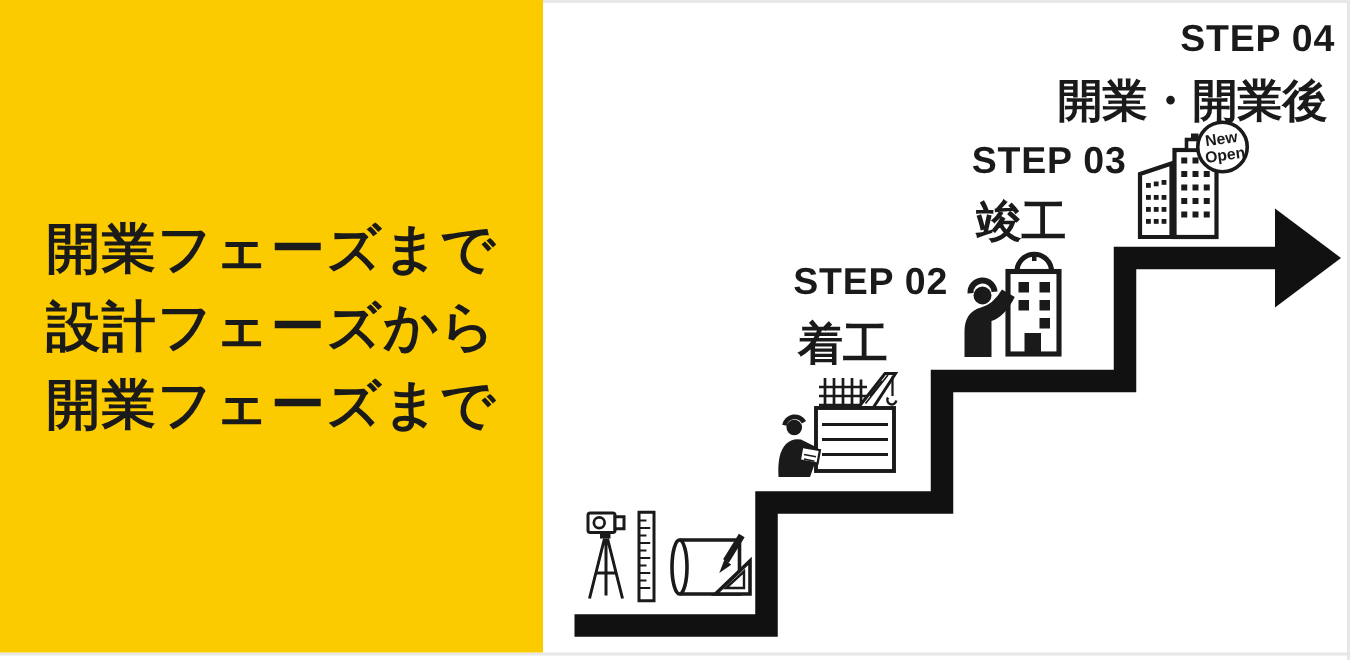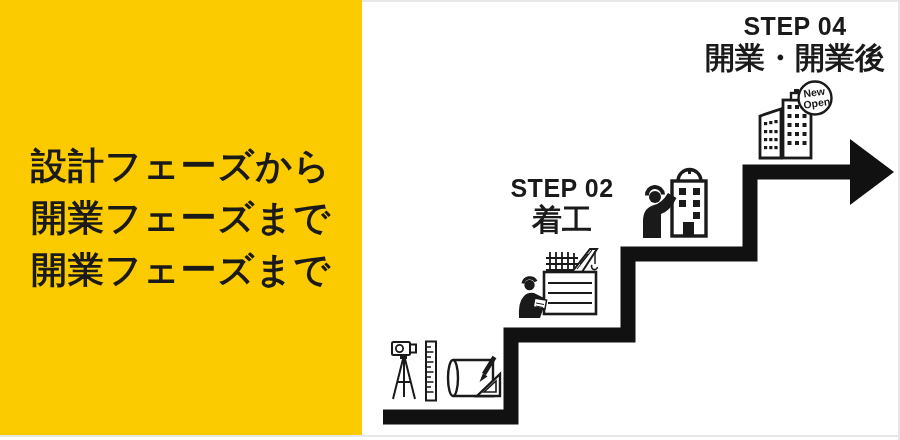--- a/index.html
+++ b/index.html
@@ -14,38 +14,38 @@
   .headline-panel{
     position:absolute;left:0;top:0;width:362px;height:435px;
     background:#FBCB00;display:flex;align-items:center;justify-content:center;z-index:2;
   }
   .headline{
     text-align:center;color:#1a1a1a;font-weight:700;
     font-size:36px;line-height:52px;letter-spacing:1px;white-space:nowrap;
   }
   .stairs-svg{position:absolute;left:0;top:0;width:900px;height:440px;z-index:1;}
   .step{position:absolute;text-align:center;color:#1a1a1a;z-index:3;}
-  .step-label{font-size:25px;font-weight:700;letter-spacing:.5px;line-height:26px;}
-  .step-name{font-size:30px;font-weight:700;line-height:32px;margin-top:3px;white-space:nowrap;}
+  .step-label{font-size:25px;font-weight:700;letter-spacing:.5px;line-height:26px;text-align:right;}
+  .step-name{font-size:30px;font-weight:700;line-height:32px;margin-top:13px;white-space:nowrap;}
   .icon-block{position:absolute;z-index:3;display:flex;align-items:flex-end;gap:5px;}
   .bubble-text{font-family:"Liberation Sans","DejaVu Sans",sans-serif;font-weight:700;}
 </style>
 </head>
 <body>
 
 <div class="canvas">
 
   <div class="rule rule-top"></div>
   <div class="rule rule-right"></div>
   <div class="rule rule-bottom"></div>
 
   <div class="headline-panel">
     <div class="headline">
+      <div>開業フェーズまで</div>
       <div>設計フェーズから</div>
-      <div>開業フェーズまで</div>
       <div>開業フェーズまで</div>
     </div>
   </div>
 
   <svg class="stairs-svg" viewBox="0 0 900 440">
     <path d="M383 417 H511 V335 H628 V254 H750 V172 H852" fill="none" stroke="#111111" stroke-width="15"></path>
     <polygon points="850,139 850,205 894,172" fill="#111111"></polygon>
   </svg>
 
   <div class="icon-block" style="left:389px;top:338px;height:64px;">
@@ -85,20 +85,24 @@
       <rect x="30" y="26" width="52" height="42" fill="#fff" stroke="#1a1a1a" stroke-width="2.6"></rect>
       <path d="M34 37 H78 M34 47 H78 M34 57 H78" stroke="#1a1a1a" stroke-width="2"></path>
       <circle cx="15.5" cy="39" r="5.2" fill="#1a1a1a"></circle>
       <path d="M9 37.5 a7 7 0 0 1 13 -2" fill="none" stroke="#1a1a1a" stroke-width="3.2"></path>
       <path d="M5 72 Q4 56 10 50 Q14 46 20 47 L30 52 Q33 54 31 58 L26 72 Z" fill="#1a1a1a"></path>
       <rect x="20" y="53" width="12" height="9" fill="#fff" stroke="#1a1a1a" stroke-width="1.5" transform="rotate(10 26 57)"></rect>
       <path d="M22 57 L30 58.5 M22 60 L29 61.5" stroke="#1a1a1a" stroke-width="1"></path>
     </svg>
   </div>
 
+  <div class="step" style="left:611px;top:94px;width:140px;">
+    <div class="step-label">STEP 03</div>
+    <div class="step-name">竣工</div>
+  </div>
   <div class="icon-block" style="left:638px;top:164px;">
     <svg width="76" height="74" viewBox="0 0 76 74">
       <path d="M40 17 a11.5 11.5 0 0 1 23 0" fill="#fff" stroke="#1a1a1a" stroke-width="3.4"></path>
       <path d="M51.5 4 V10" stroke="#1a1a1a" stroke-width="3"></path>
       <rect x="34" y="17" width="34" height="55" fill="#fff" stroke="#1a1a1a" stroke-width="3.4"></rect>
       <rect x="41" y="24" width="7" height="7" fill="#1a1a1a"></rect>
       <rect x="55" y="24" width="7" height="7" fill="#1a1a1a"></rect>
       <rect x="41" y="36" width="7" height="7" fill="#1a1a1a"></rect>
       <rect x="55" y="36" width="7" height="7" fill="#1a1a1a"></rect>
       <rect x="55" y="48" width="7" height="7" fill="#1a1a1a"></rect>

